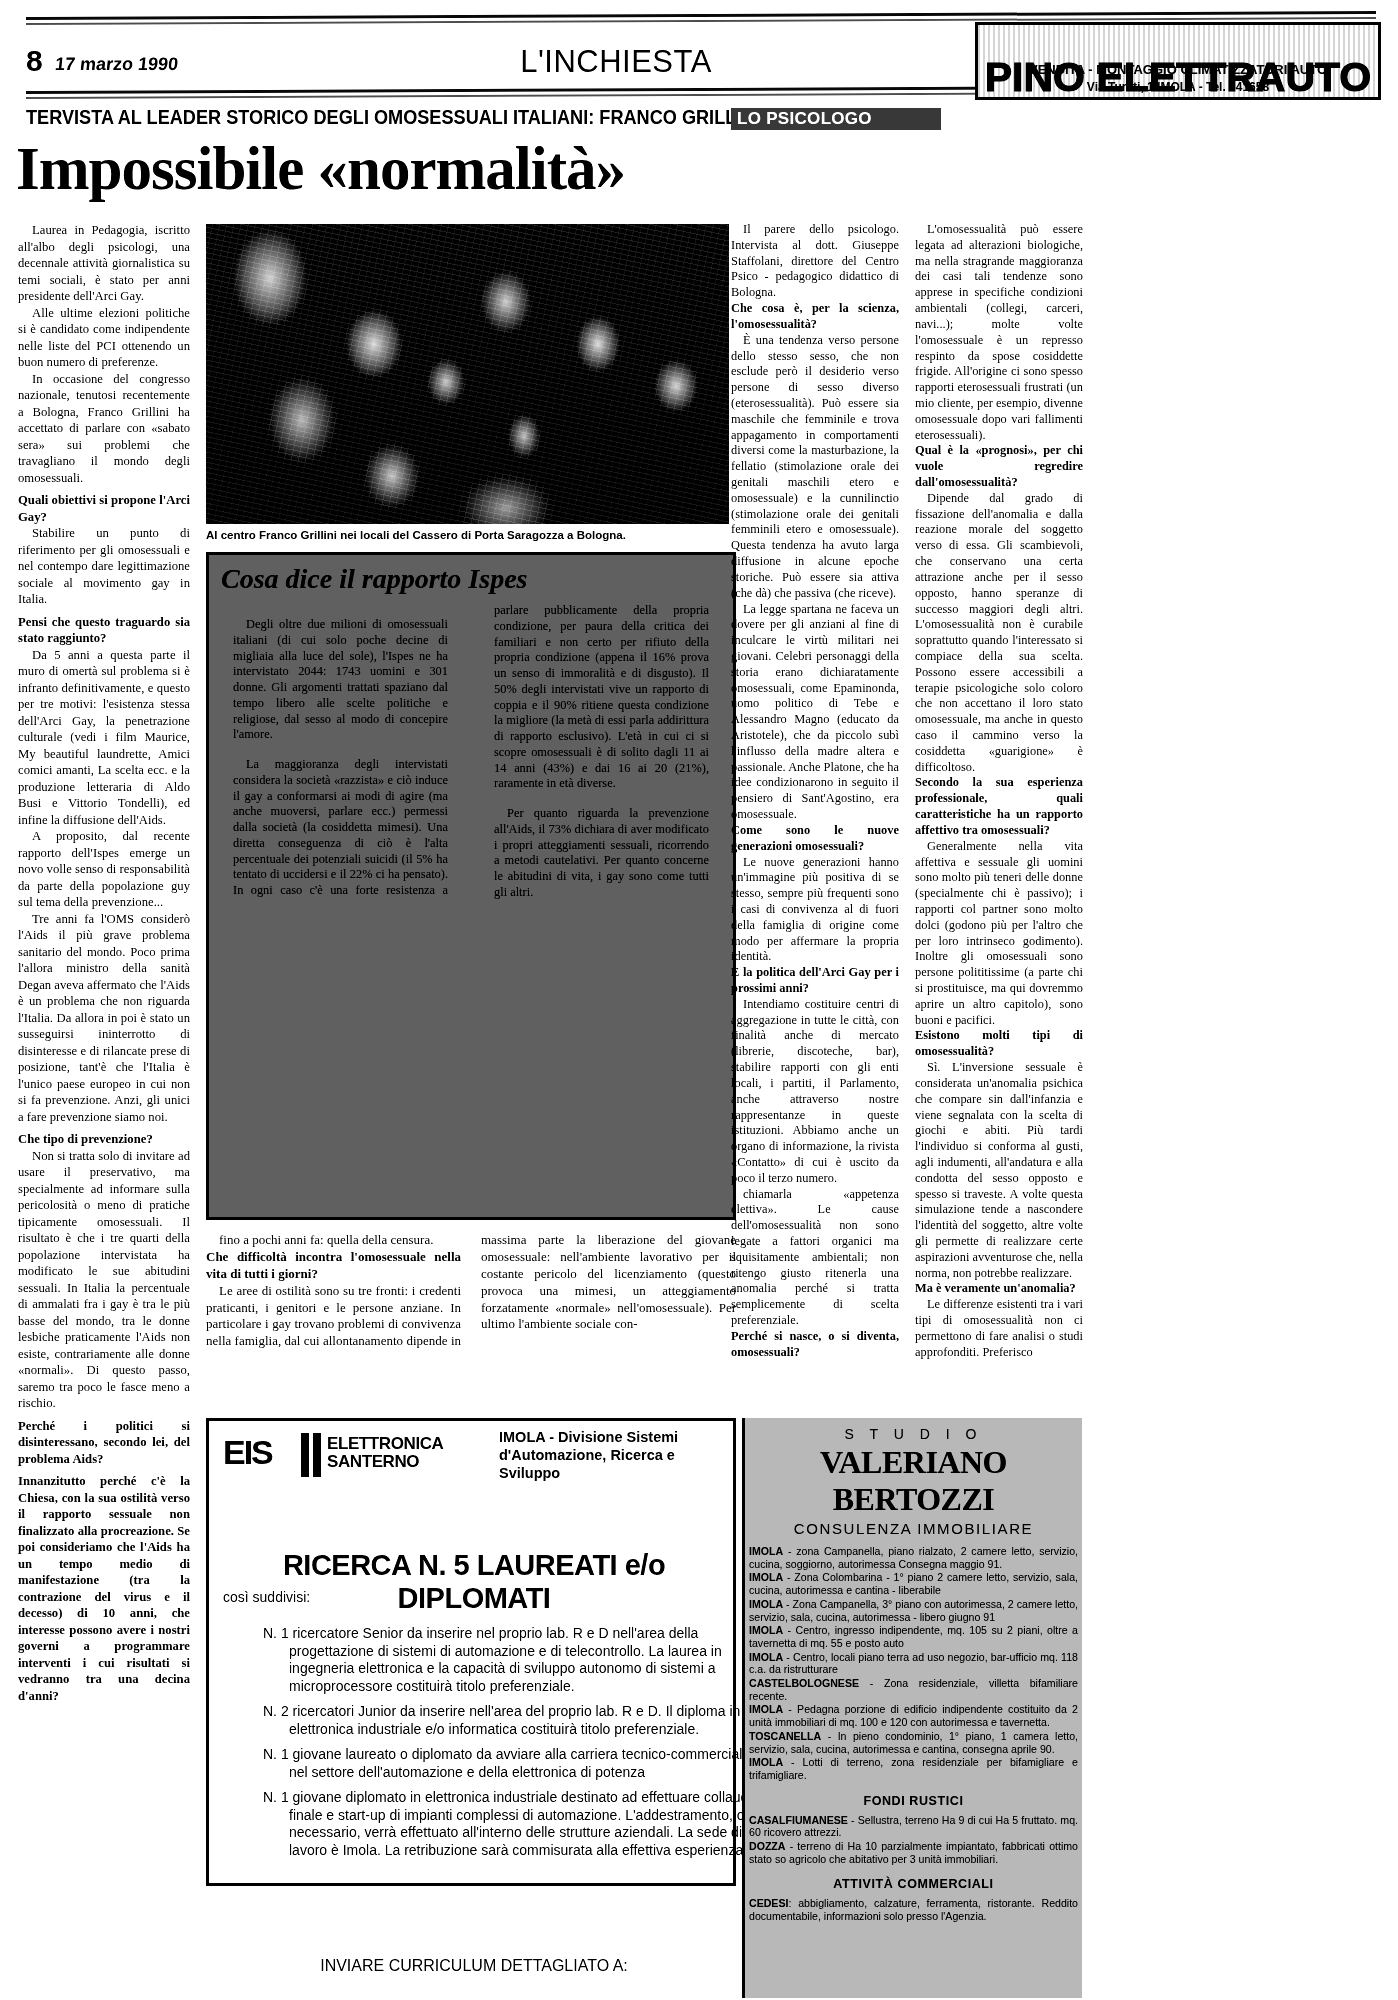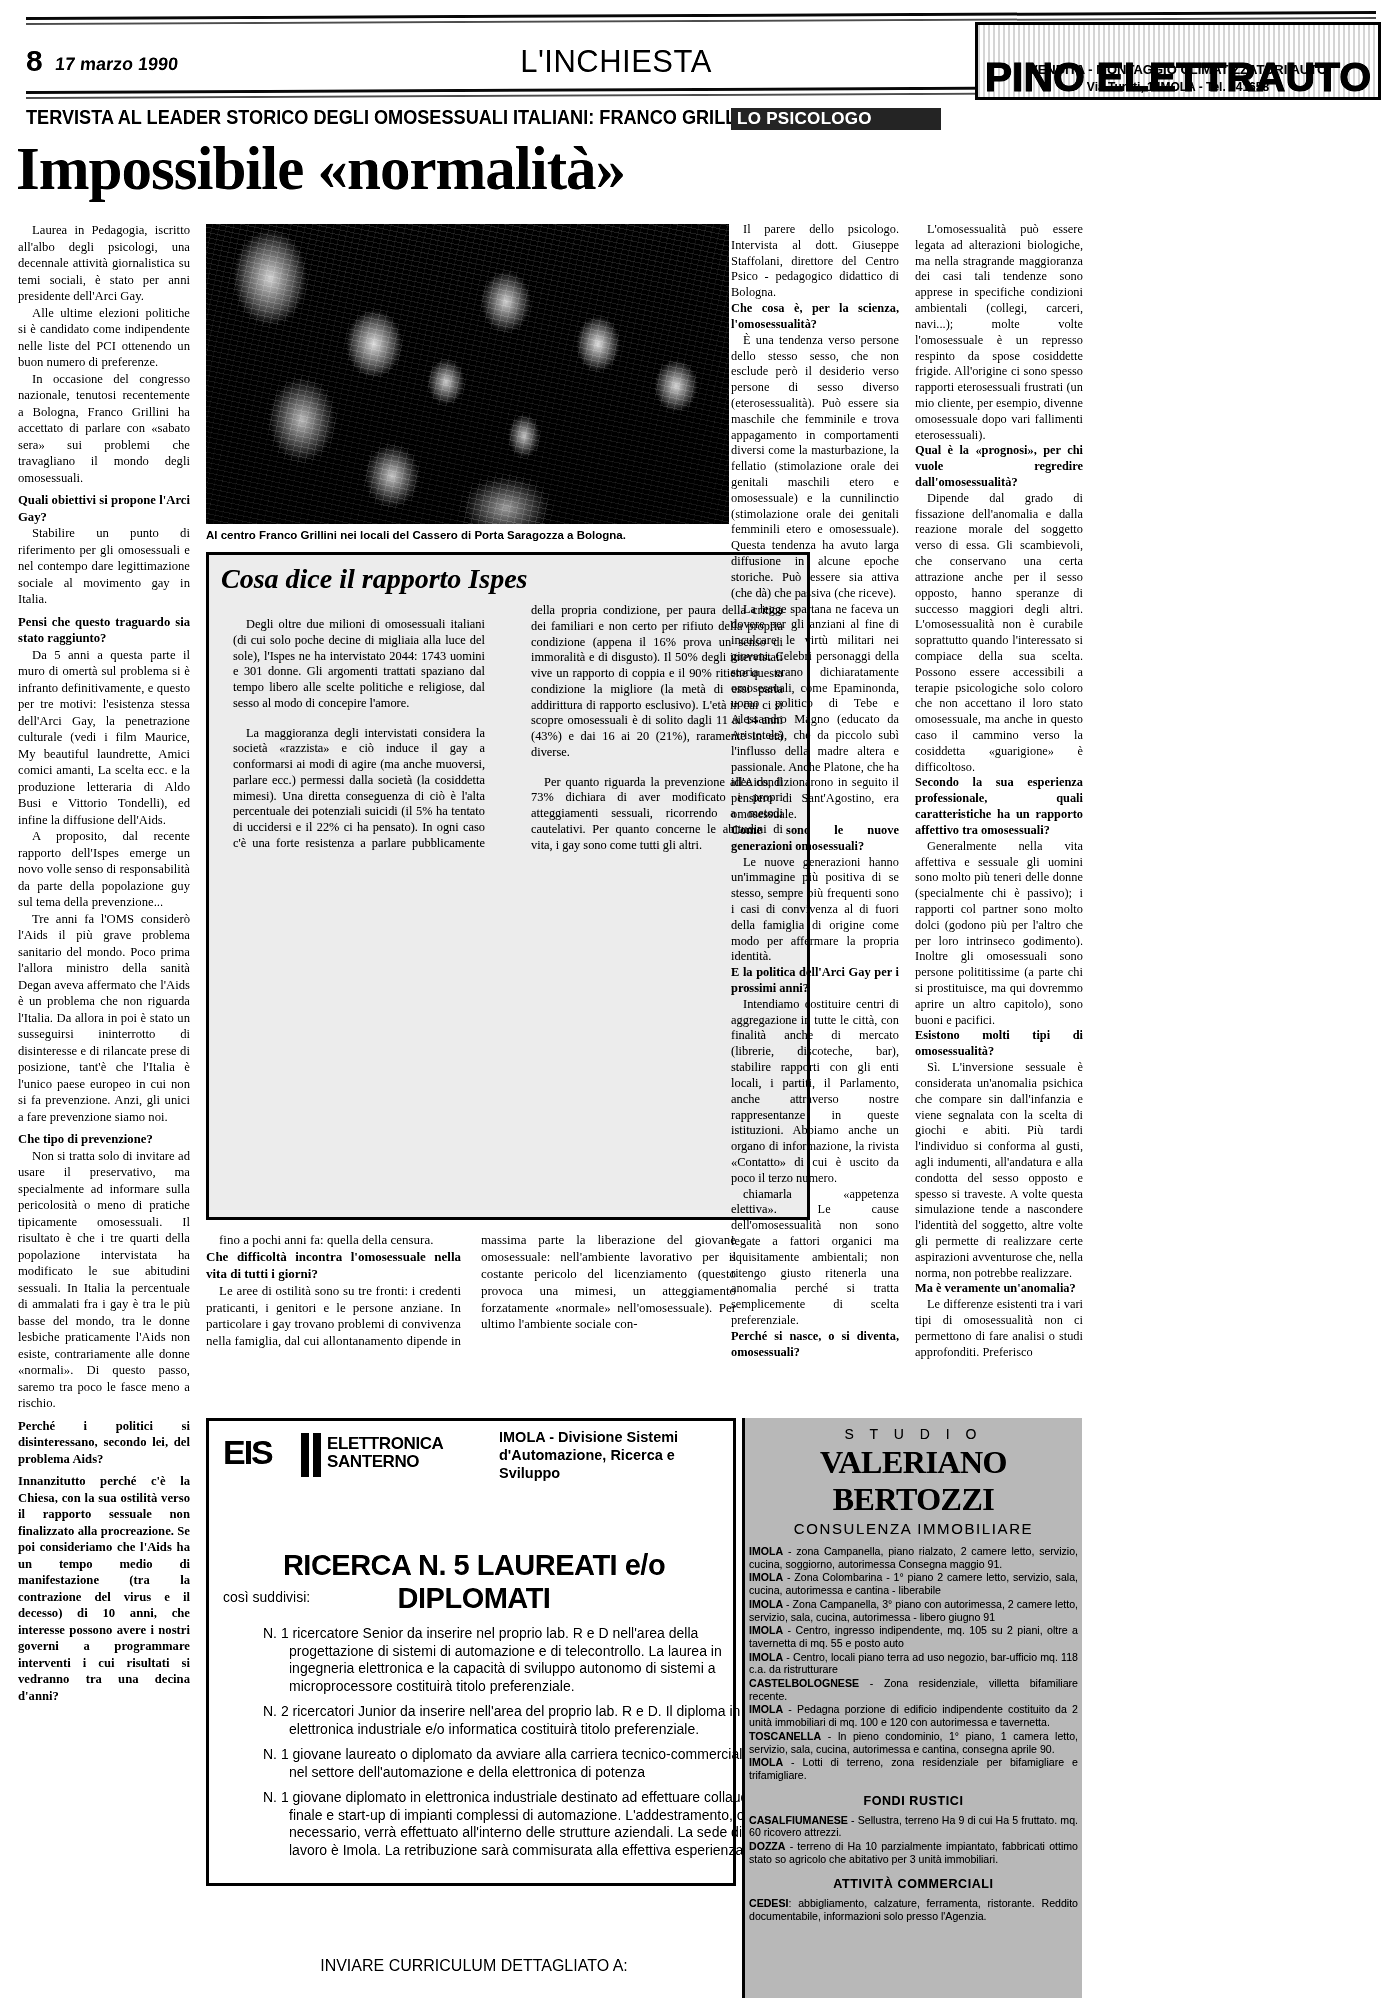--- a/index.html
+++ b/index.html
@@ -36,21 +36,21 @@
   #ad-pino-addr{position:absolute;left:0;top:55px;width:400px;text-align:center;
            font-family:"Liberation Sans",sans-serif;font-weight:bold;font-size:12px;}
 
   
   #kicker{position:absolute;left:26px;top:106px;width:690px;
           font-family:"Liberation Sans",sans-serif;font-weight:bold;font-size:19.5px;
           transform:scaleX(.93);transform-origin:left center;white-space:nowrap;}
   #headline{position:absolute;left:16px;top:134px;width:710px;
             font-family:"Liberation Serif",serif;font-weight:bold;font-size:61px;
             letter-spacing:-1px;white-space:nowrap;}
-  #psico-tag{position:absolute;left:731px;top:108px;width:210px;height:22px;background:#7f1d1d;}
+  #psico-tag{position:absolute;left:731px;top:108px;width:210px;height:22px;background:#14532d;}
   #psico-tag span{display:block;color:#fff;font-family:"Liberation Sans",sans-serif;
         font-weight:bold;font-size:17px;padding:1px 0 0 6px;letter-spacing:.3px;}
   #psico-head{position:absolute;left:731px;top:134px;width:380px;
         font-family:"Liberation Serif",serif;font-size:38px;line-height:1.12;}
 
   
   #photo{position:absolute;left:206px;top:224px;width:523px;height:300px;
          background:#060606;overflow:hidden;}
   #photo .grain{position:absolute;inset:0;opacity:.95;
      background:
@@ -73,22 +73,22 @@
            font-family:"Liberation Sans",sans-serif;font-weight:bold;font-size:11.5px;}
 
   
   #leftcol{position:absolute;left:18px;top:222px;width:172px;height:1490px;
            font-size:12.7px;line-height:1.30;overflow:hidden;}
   #leftcol p{margin:0 0 0 0;text-align:justify;}
   #leftcol p.ind{text-indent:14px;}
   #leftcol p.q{font-weight:bold;margin-top:6px;}
 
   
-  #ispes{position:absolute;left:206px;top:552px;width:604px;height:668px;
-         border:3px solid #111;padding:6px 10px 6px 10px;box-sizing:border-box;background:#fde047;}
+  #ispes{position:absolute;left:206px;top:552px;width:530px;height:668px;
+         border:3px solid #111;padding:6px 10px 6px 10px;box-sizing:border-box;background:#15803d;}
   #ispes h2{margin:2px 0 8px 2px;font-family:"Liberation Serif",serif;font-style:italic;
             font-weight:bold;font-size:28px;}
   #ispes .body{column-count:2;column-gap:18px;font-size:12.4px;line-height:1.27;text-align:justify;}
   #ispes .body p{margin:14px;text-indent:13px;}
 
   
   #midlow{position:absolute;left:206px;top:1232px;width:530px;height:300px;
           column-count:2;column-gap:20px;font-size:13px;line-height:1.30;text-align:justify;}
   #midlow p{margin:0;text-indent:13px;}
   #midlow p.q{font-weight:bold;text-indent:0;}

